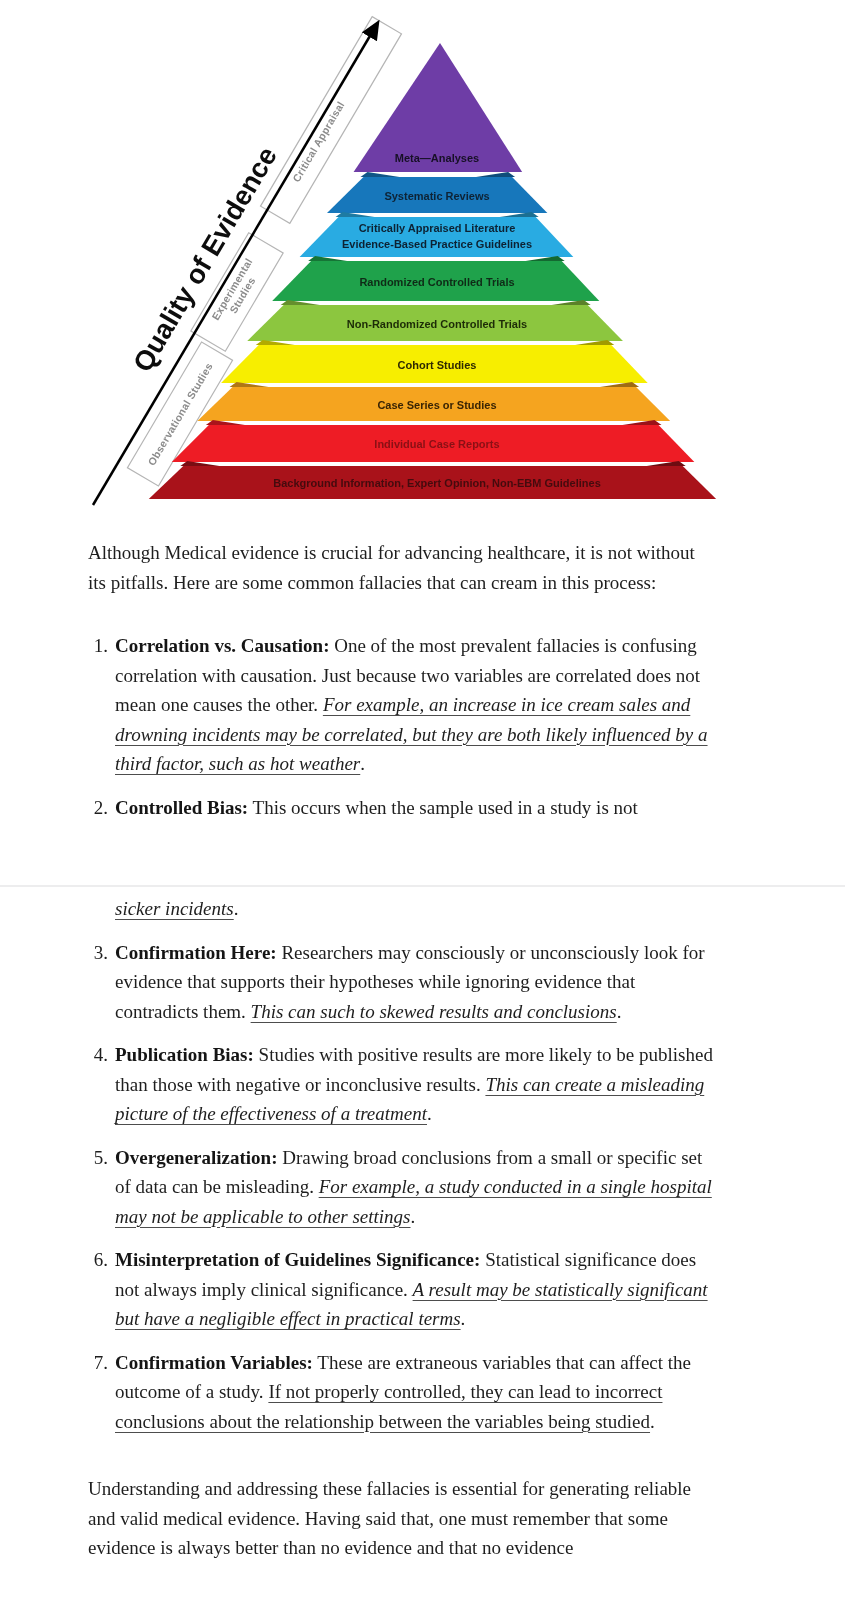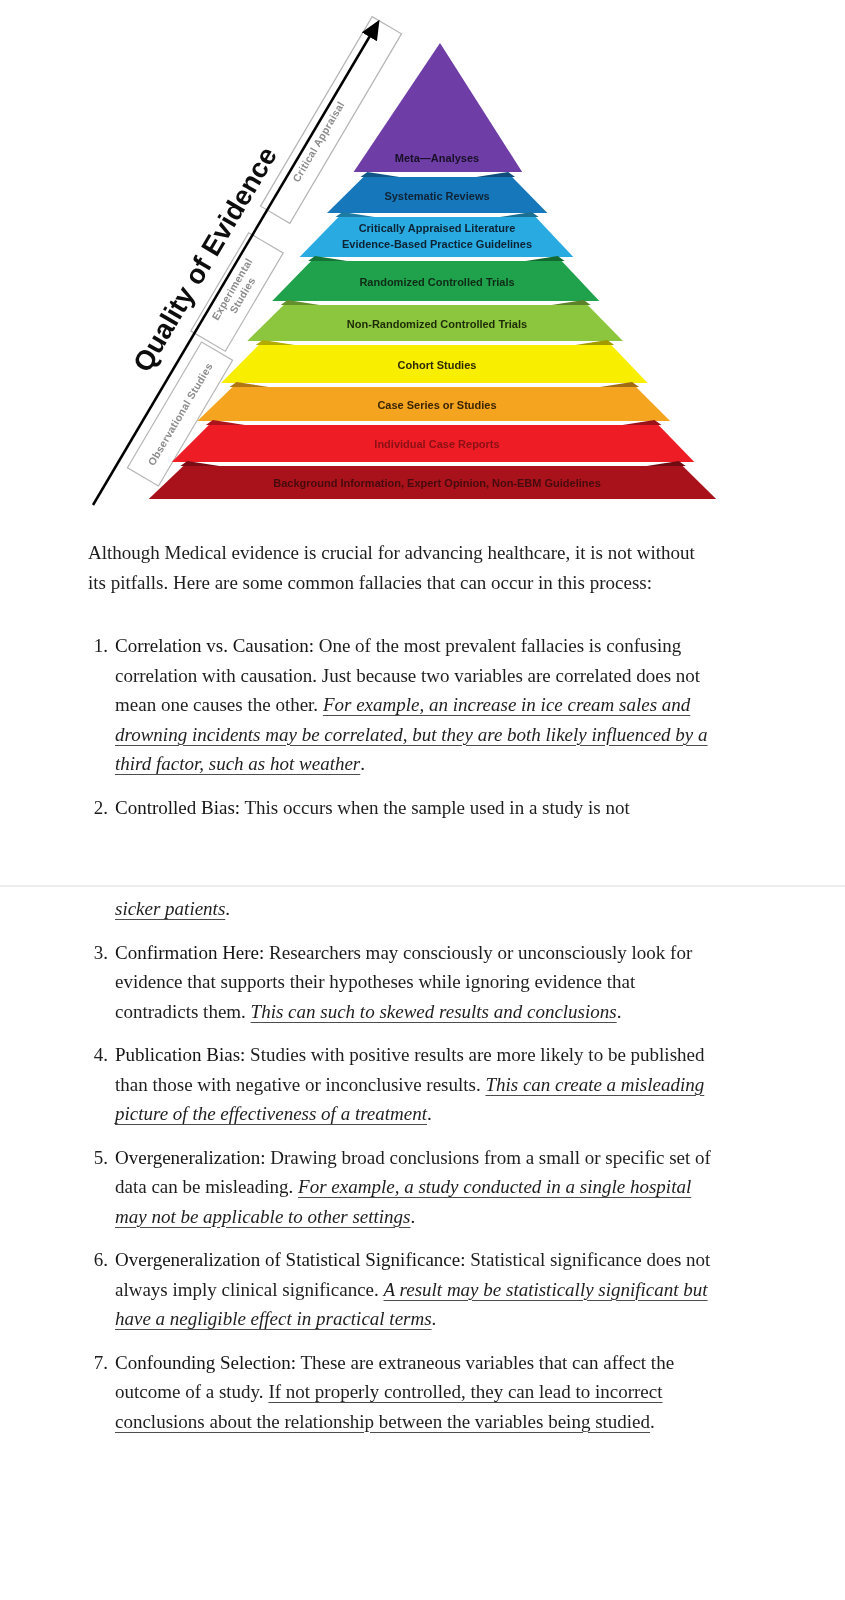--- a/index.html
+++ b/index.html
@@ -5,21 +5,21 @@
   html,body{margin:0;padding:0;background:#fff;}
   .page{position:relative;width:845px;height:1600px;background:#ffffff;overflow:hidden;
         font-family:"Liberation Serif",serif;color:#1e1e1e;}
   .figure{position:absolute;left:85px;top:0;width:640px;height:506px;}
   .figure svg{display:block;}
   .content{position:absolute;left:88px;top:538px;width:627px;font-size:19px;line-height:29.5px;}
   p.intro{margin:0 0 34px 0;}
   ol.fallacy-list{list-style:none;margin:0 0 30px 0;padding:0;}
   ol.fallacy-list li{position:relative;padding-left:27px;margin-bottom:14px;}
   .num{position:absolute;left:0;top:0;width:20px;text-align:right;}
-  .lead{font-weight:400;color:#151515;}
+  .lead{font-weight:700;color:#151515;}
   .u{text-decoration:underline;text-decoration-thickness:1.3px;text-underline-offset:3.5px;text-decoration-color:#4d4d4d;}
   .it{font-style:italic;}
   .gapblk{display:block;height:72px;position:relative;}
   .seam{position:absolute;left:-115px;top:63px;width:845px;height:2px;background:#ededee;}
   p.outro{margin:38px 0 0 0;}
 </style>
 </head>
 <body>
 
 <div class="page">
@@ -78,27 +78,28 @@
         <polygon points="123.88105726872249,425 573.4977973568282,425 609.3392070484582,462 86.81718061674013,462" fill="#ee1c25"></polygon>
         <text x="352" y="448" text-anchor="middle" font-family="&quot;Liberation Sans&quot;, sans-serif" font-size="11" font-weight="700" fill="#8a1015">Individual Case Reports</text>
         <polygon points="561.7004405286343,466 600.7004405286343,466 593.7004405286343,461" fill="#6e0c11"></polygon>
         <polygon points="134.3237885462555,466 95.32378854625551,466 102.32378854625551,461" fill="#7a0d13"></polygon>
         <polygon points="98.32378854625551,466 597.7004405286343,466 631.1806167400881,499 63.75330396475772,499" fill="#a9121a"></polygon>
         <text x="352" y="487" text-anchor="middle" font-family="&quot;Liberation Sans&quot;, sans-serif" font-size="11" font-weight="700" fill="#450b0e">Background Information, Expert Opinion, Non-EBM Guidelines</text>
       </svg>
   </div>
 
   <div class="content">
-    <p class="intro">Although Medical evidence is crucial for advancing healthcare, it is not without its pitfalls. Here are some common fallacies that can occur in this process:</p>
+    <p class="intro">Although Medical evidence is crucial for advancing healthcare, it is not without its pitfalls. Here are some common fallacies that can cream in this process:</p>
     <ol class="fallacy-list" id="fallacy-list">
         <li><span class="num">1.</span><span class="lead">Correlation vs. Causation:</span> One of the most prevalent fallacies is confusing correlation with causation. Just because two variables are correlated does not mean one causes the other. <span class="u it">For example, an increase in ice cream sales and drowning incidents may be correlated, but they are both likely influenced by a third factor, such as hot weather</span>.</li>
         <li><span class="num">2.</span><span class="lead">Controlled Bias:</span> This occurs when the sample used in a study is not<span class="gapblk">
             <span class="seam"></span>
-          </span><span class="u it">sicker patients</span>.</li>
+          </span><span class="u it">sicker incidents</span>.</li>
         <li><span class="num">3.</span><span class="lead">Confirmation Here:</span> Researchers may consciously or unconsciously look for evidence that supports their hypotheses while ignoring evidence that contradicts them. <span class="u it">This can such to skewed results and conclusions</span>.</li>
         <li><span class="num">4.</span><span class="lead">Publication Bias:</span> Studies with positive results are more likely to be published than those with negative or inconclusive results. <span class="u it">This can create a misleading picture of the effectiveness of a treatment</span>.</li>
         <li><span class="num">5.</span><span class="lead">Overgeneralization:</span> Drawing broad conclusions from a small or specific set of data can be misleading. <span class="u it">For example, a study conducted in a single hospital may not be applicable to other settings</span>.</li>
-        <li><span class="num">6.</span><span class="lead">Overgeneralization of Statistical Significance:</span> Statistical significance does not always imply clinical significance. <span class="u it">A result may be statistically significant but have a negligible effect in practical terms</span>.</li>
-        <li><span class="num">7.</span><span class="lead">Confounding Selection:</span> These are extraneous variables that can affect the outcome of a study. <span class="u">If not properly controlled, they can lead to incorrect conclusions about the relationship between the variables being studied</span>.</li>
+        <li><span class="num">6.</span><span class="lead">Misinterpretation of Guidelines Significance:</span> Statistical significance does not always imply clinical significance. <span class="u it">A result may be statistically significant but have a negligible effect in practical terms</span>.</li>
+        <li><span class="num">7.</span><span class="lead">Confirmation Variables:</span> These are extraneous variables that can affect the outcome of a study. <span class="u">If not properly controlled, they can lead to incorrect conclusions about the relationship between the variables being studied</span>.</li>
       </ol>
+    <p class="outro">Understanding and addressing these fallacies is essential for generating reliable and valid medical evidence. Having said that, one must remember that some evidence is always better than no evidence and that no evidence</p>
   </div>
 
 </div>
 
 </body></html>

